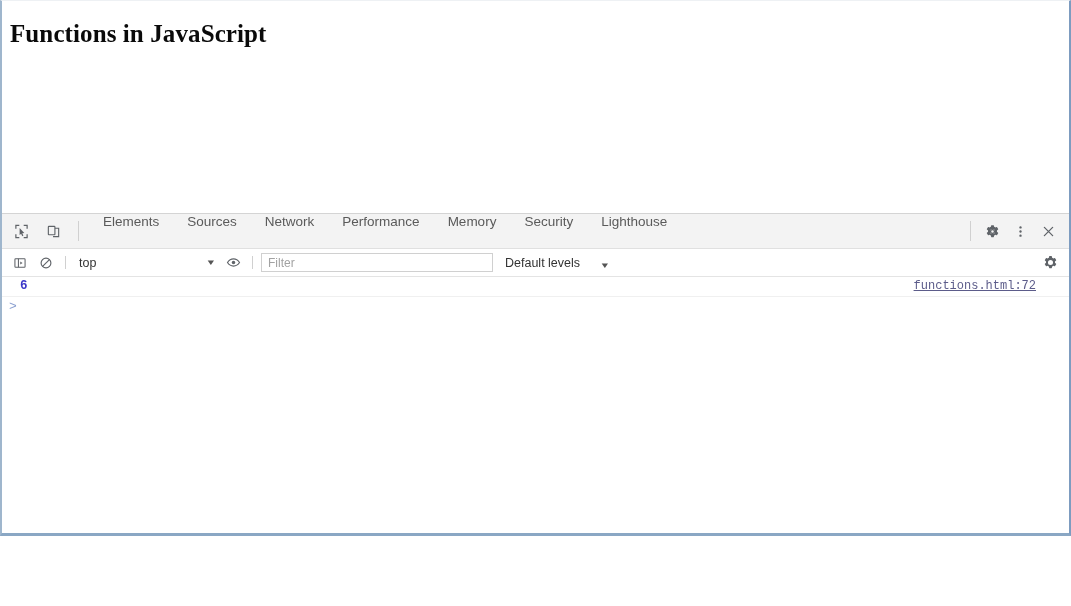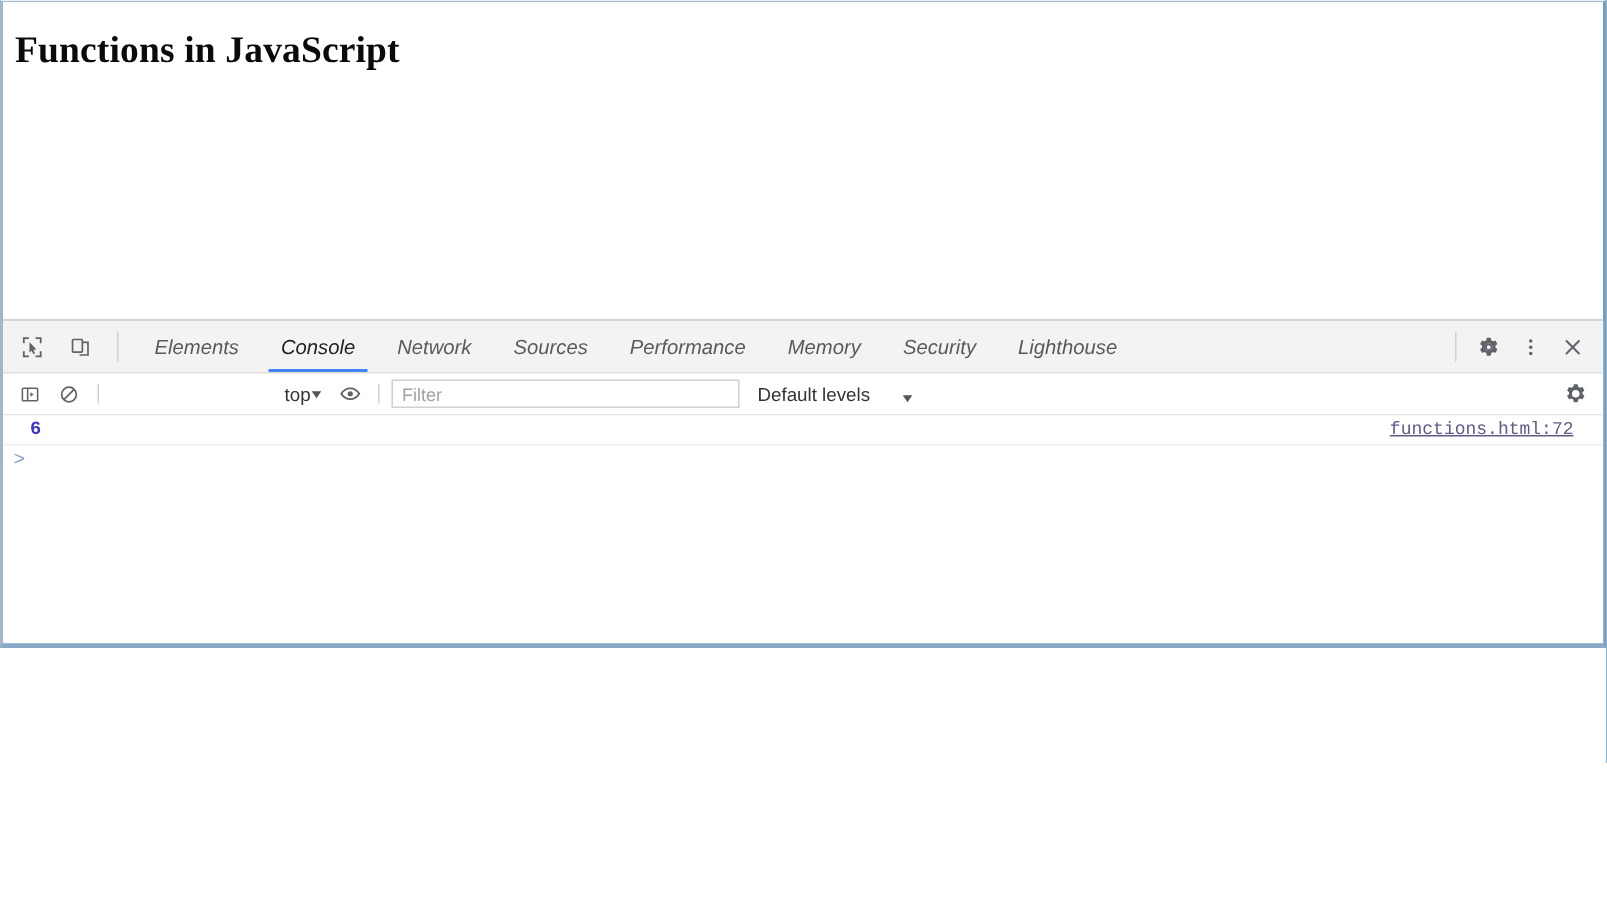--- a/index.html
+++ b/index.html
@@ -8,23 +8,23 @@
     background: #ffffff;
   }
   body {
     font-family: "Liberation Sans", sans-serif;
     -webkit-font-smoothing: antialiased;
   }
 
   #screen {
     position: relative;
     width: 1071px;
-    height: 432px;
-    box-sizing: border-box;
-    background: #0369a1;
+    height: 536px;
+    box-sizing: border-box;
+    background: #7dd3fc;
     border-left: 2px solid #9fb6cd;
     border-right: 2px solid #7d9cc0;
     border-bottom: 3px solid #8aa7c4;
     border-top: 1px solid #eef1f4;
     overflow: hidden;
   }
 
   
   .page-content {
     position: absolute;
@@ -94,28 +94,27 @@
   }
 
   .tabs {
     display: flex;
     align-items: stretch;
     margin-left: 4px;
     flex: 1;
   }
   .tab {
     display: flex;
-    align-items: center;
+    align-items: flex-start;
     padding: 0 14px;
     font-size: 13.5px;
     color: #5a5a5a;
     cursor: pointer;
     position: relative;
     white-space: nowrap;
-    font-style: italic;
   }
   .tab.active {
     color: #202124;
   }
   .tab.active::after {
     content: "";
     position: absolute;
     left: 6px;
     right: 6px;
     bottom: 0;
@@ -137,21 +136,21 @@
     display: flex;
     align-items: center;
     background: #ffffff;
     border-bottom: 1px solid #e4e4e4;
     padding-left: 5px;
     box-sizing: border-box;
   }
   .ctx-select {
     display: flex;
     align-items: center;
-    justify-content: flex-end;
+    justify-content: space-between;
     width: 148px;
     height: 20px;
     padding: 0 5px 0 7px;
     font-size: 12.5px;
     color: #333;
     cursor: pointer;
     box-sizing: border-box;
   }
   .caret {
     font-size: 8px;
@@ -204,21 +203,21 @@
   }
   .console-value {
     font-family: "Liberation Mono", "DejaVu Sans Mono", monospace;
     font-size: 12.5px;
     font-weight: bold;
     color: #3a36c8;
     line-height: 16px;
   }
   .console-source {
     position: absolute;
-    right: 20px;
+    right: 33px;
     top: 1px;
     font-family: "Liberation Mono", "DejaVu Sans Mono", monospace;
     font-size: 12px;
     color: #5c5c8a;
     text-decoration: underline;
     line-height: 16px;
     cursor: pointer;
   }
   .console-prompt-row {
     display: flex;
@@ -267,28 +266,25 @@
           </svg>
         </div>
 
         <div class="vsep"></div>
       </div>
 
       <div class="tabs">
         <div class="tab">
           <span>Elements</span>
         </div>
-        <div class="tab active">
-          <span>Console</span>
+        <div class="tab">
+          <span>Sources</span>
         </div>
         <div class="tab">
           <span>Network</span>
-        </div>
-        <div class="tab">
-          <span>Sources</span>
         </div>
         <div class="tab">
           <span>Performance</span>
         </div>
         <div class="tab">
           <span>Memory</span>
         </div>
         <div class="tab">
           <span>Security</span>
         </div>

